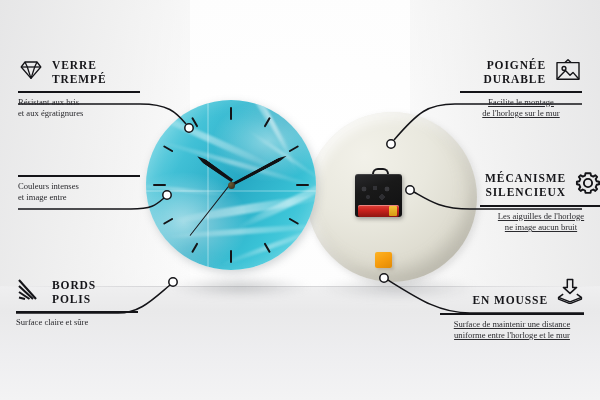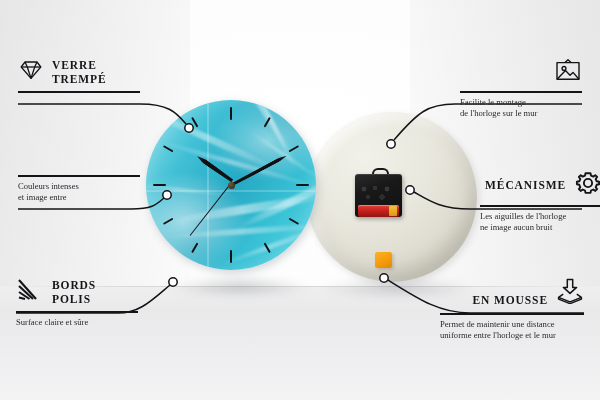--- a/index.html
+++ b/index.html
@@ -153,21 +153,21 @@
     line-height:1.22;text-transform:uppercase;white-space:nowrap;
   }
   .co-right .co-title{text-align:right;}
   .co-rule{
     height:1.5px;background:#141418;margin-top:5px;
   }
   .co-desc{
     font-family:"Liberation Serif", serif;
     font-size:8.6px;color:#2a2a2e;line-height:1.34;margin-top:4px;white-space:pre-line;
   }
-  .co-right .co-desc{text-align:left;}
+  .co-right .co-desc{text-align:center;text-decoration:underline;}
   .co-icon{flex:0 0 auto;display:block;}
 
   
   #leaders{position:absolute;inset:0;pointer-events:none;}
   .ldr{fill:none;stroke:#141418;stroke-width:1.5;}
   .node{fill:#ffffff;stroke:#141418;stroke-width:1.5;}
 </style>
 </head>
 <body>
 
@@ -283,20 +283,22 @@
             <path d="M3.2,8 L7,3 L19,3 L22.8,8 L13,19.4 Z"></path>
             <path d="M3.2,8 L22.8,8"></path>
             <path d="M7,3 L9.3,8 L13,19.4"></path>
             <path d="M19,3 L16.7,8 L13,19.4"></path>
           </g>
         </svg>
       </span>
       <span class="co-title"><span>VERRE</span><br><span>TREMPÉ</span></span>
     </div>
     <div class="co-rule"></div>
+    <div class="co-desc">Résistant aux bris
+et aux égratignures</div>
   </div>
 
   <div class="callout co-left" style="left:18px;top:170px;width:122px;">
     <div class="co-rule"></div>
     <div class="co-desc">Couleurs intenses
 et image entre</div>
   </div>
 
   <div class="callout co-left" style="left:16px;top:278px;width:122px;">
     <div class="co-head">
@@ -311,39 +313,40 @@
         </svg>
       </span>
       <span class="co-title"><span>BORDS</span><br><span>POLIS</span></span>
     </div>
     <div class="co-rule"></div>
     <div class="co-desc">Surface claire et sûre</div>
   </div>
 
   <div class="callout co-right" style="left:460px;top:58px;width:122px;">
     <div class="co-head">
+      <span class="co-title"><span>POIGNÉE</span><br><span>DURABLE</span></span>
       <span class="co-icon">
         <svg width="28" height="24" viewBox="0 0 28 24">
           <g fill="none" stroke="#141418" stroke-width="1.4" stroke-linejoin="round">
             <path d="M11,4.6 L14,1.8 L17,4.6"></path>
             <rect x="3" y="4.6" width="22" height="16.6"></rect>
             <circle cx="10" cy="10.4" r="1.9"></circle>
             <path d="M3,21.2 L11.5,12.6 L16,17.2 L19,14.4 L25,21.2"></path>
           </g>
         </svg>
       </span>
     </div>
     <div class="co-rule"></div>
     <div class="co-desc">Facilite le montage
 de l'horloge sur le mur</div>
   </div>
 
   <div class="callout co-right" style="left:460px;top:170px;width:122px;margin-left:20px;">
     <div class="co-head">
-      <span class="co-title"><span>MÉCANISME</span><br></span>
+      <span class="co-title"><span>MÉCANISME</span><br><span>SILENCIEUX</span></span>
       <span class="co-icon">
         <svg width="28" height="26" viewBox="0 0 28 26">
           <g fill="none" stroke="#141418" stroke-width="1.9" stroke-linejoin="round" stroke-linecap="round">
             <path d="M14,3.2 l2.5,0 l.5,2.4 l2.3,1 l2-1.4 l1.8,1.8 l-1.4,2 l1,2.3 l2.4,.5 l0,2.5 l-2.4,.5 l-1,2.3
                      l1.4,2 l-1.8,1.8 l-2-1.4 l-2.3,1 l-.5,2.4 l-2.5,0 l-2.5,0 l-.5,-2.4 l-2.3,-1 l-2,1.4 l-1.8,-1.8
                      l1.4,-2 l-1,-2.3 l-2.4,-.5 l0,-2.5 l2.4,-.5 l1,-2.3 l-1.4,-2 l1.8,-1.8 l2,1.4 l2.3,-1 l.5,-2.4 Z"></path>
             <circle cx="14" cy="13" r="4.1"></circle>
           </g>
         </svg>
       </span>
@@ -360,17 +363,17 @@
         <svg width="28" height="26" viewBox="0 0 28 26">
           <g fill="none" stroke="#141418" stroke-width="1.5" stroke-linejoin="round">
             <path d="M11.3,1.6 L16.7,1.6 L16.7,9.4 L20.6,9.4 L14,15.4 L7.4,9.4 L11.3,9.4 Z"></path>
             <path d="M7.2,16.2 L2.6,19.4 L14,23.9 L25.4,19.4 L20.8,16.2"></path>
             <path d="M2.6,19.4 L2.6,21.1 L14,25.6 L25.4,21.1 L25.4,19.4"></path>
           </g>
         </svg>
       </span>
     </div>
     <div class="co-rule"></div>
-    <div class="co-desc">Permet de maintenir une distance
+    <div class="co-desc">Surface de maintenir une distance
 uniforme entre l'horloge et le mur</div>
   </div>
 
 </div>
 
 </body></html>

